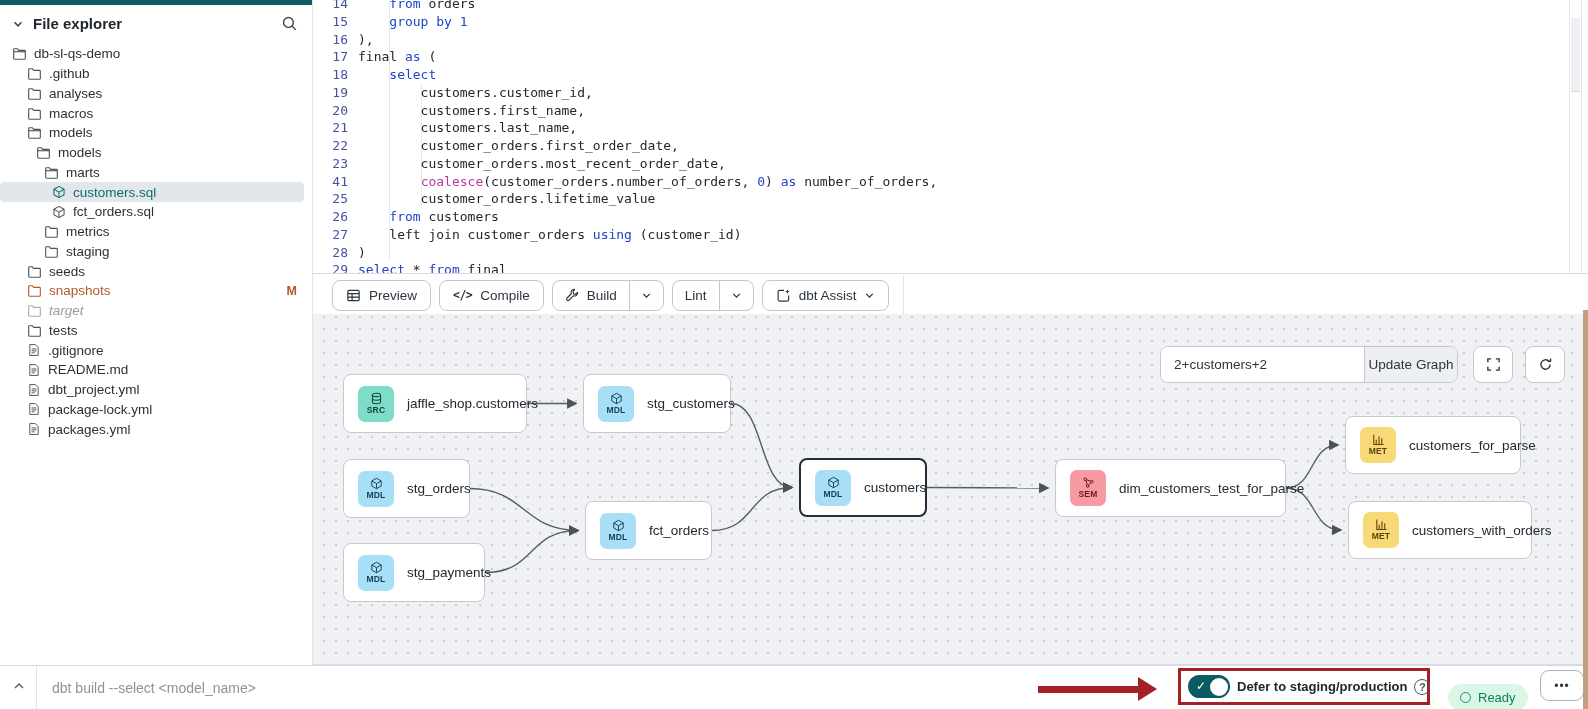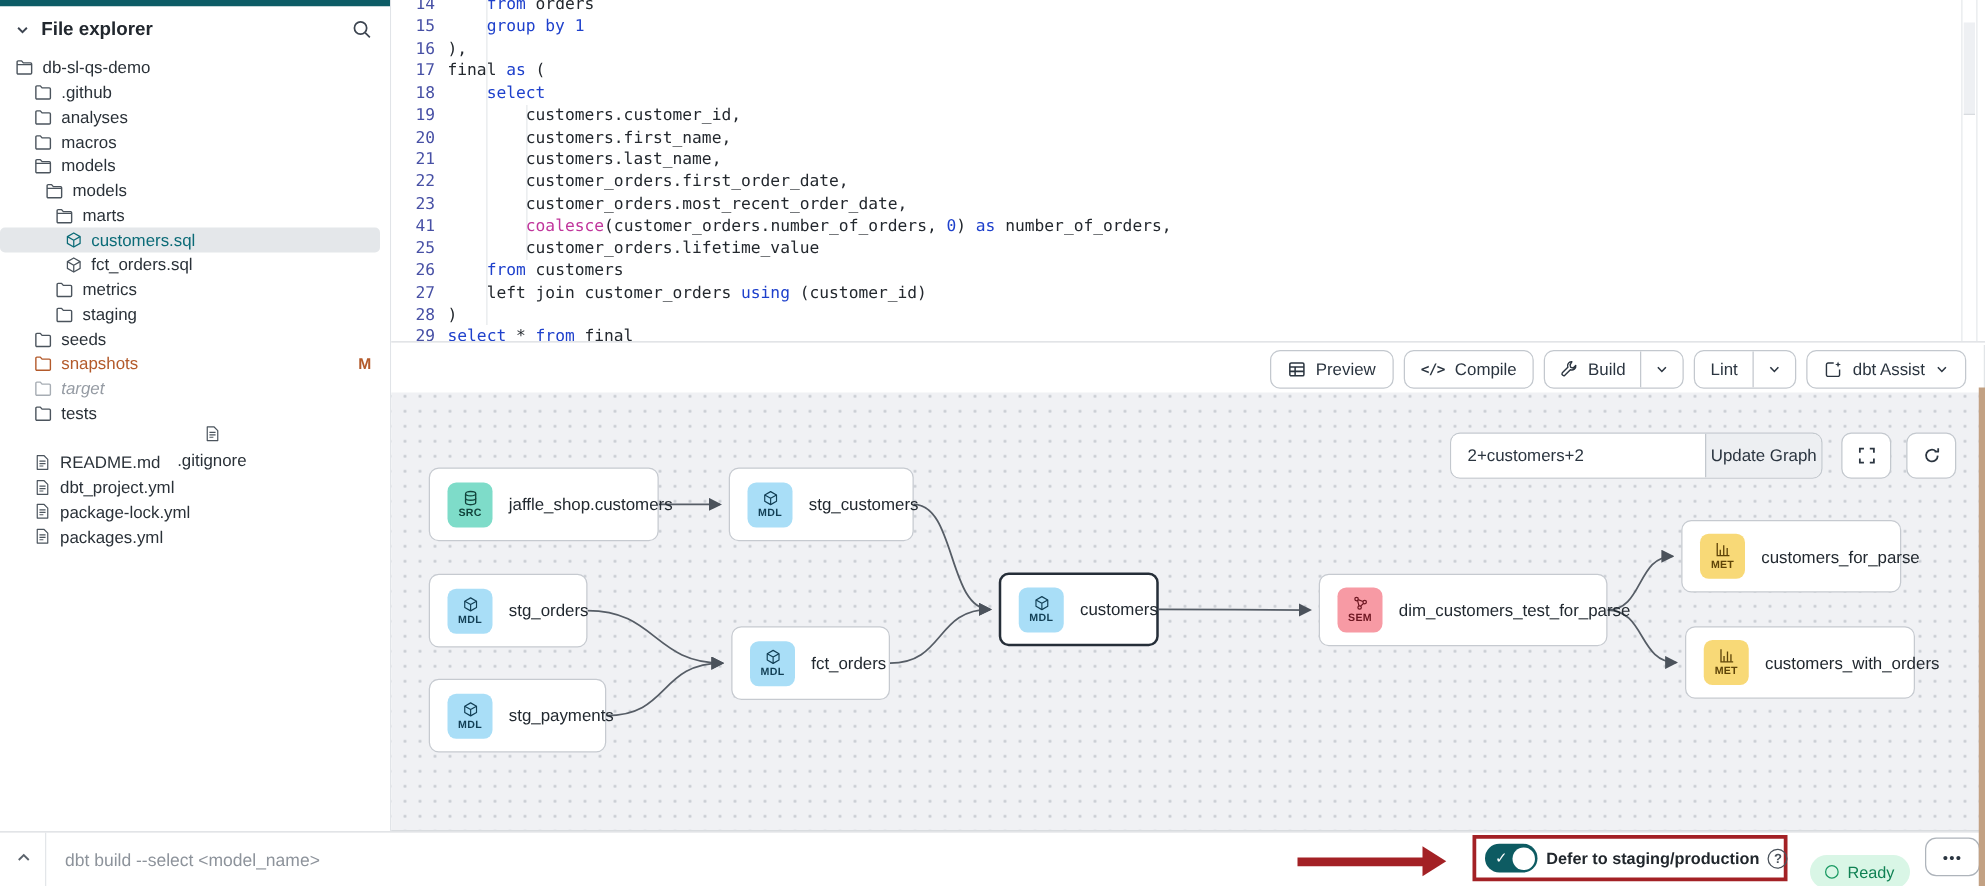--- a/index.html
+++ b/index.html
@@ -33,21 +33,21 @@
   .ln { width:35px; text-align:right; color:#4750a5; flex:none; }
   .ctext { padding-left:10px; white-space:pre; color:#23282e; }
   .tk-kw { color:#1f41cc; } .tk-num { color:#1f41cc; } .tk-fn { color:#c0369c; }
   .editor-scrollbar { position:absolute; right:6px; top:0; width:13px; height:273px;
                       border-left:1px solid #e6e9ec; border-right:1px solid #e6e9ec; }
   .editor-scrollbar .thumb { margin:18px 1px 0; height:74px; background:#eef0f3; border-bottom:1px solid #d8dbdf; }
 
   
   .toolbar { position:absolute; left:313px; top:273px; width:1275px; height:44px; background:#fff;
              border-top:1px solid #d9dcdf; border-bottom:1px solid #d9dcdf;
-             display:flex; align-items:center; padding-left:19px; gap:8px;justify-content:flex-end; }
+             display:flex; align-items:center; padding-left:19px; gap:8px; }
   .tbtn, .tgroup { border:1px solid #c3c8ce; border-radius:8px; background:#fff; height:31px; color:#2b3540; }
   .tbtn { display:flex; align-items:center; gap:8px; padding:0 13px; font-size:13.5px; font-family:inherit; cursor:pointer; }
   .tgroup { display:flex; overflow:hidden; }
   .tgroup .seg { display:flex; align-items:center; gap:8px; padding:0 12px; font-size:13.5px; cursor:pointer; }
   .tgroup .seg + .seg { border-left:1px solid #c3c8ce; padding:0 11px; }
   .code-glyph { font-family:"DejaVu Sans Mono", monospace; font-size:11.5px; font-weight:700; letter-spacing:-0.5px; }
   .tb-divider { width:1px; height:39px; background:#e2e5e8; margin-left:6px; flex:none; }
   .tabs { display:flex; gap:44px; margin-left:20px; height:100%; }
   .tab { display:flex; align-items:center; font-size:13.5px; color:#39424d; cursor:pointer;
          border-bottom:3px solid transparent; padding-top:3px; }
@@ -251,21 +251,21 @@
           <span class="tlabel">target</span>
         </div>
         <div class="trow" style="padding-left: 27px;">
           <span style="display:flex;">
             <svg width="15" height="15" viewBox="0 0 16 16" fill="none" stroke="#4b545d" stroke-width="1.2" stroke-linejoin="round">
               <path d="M1.8 13.2V3.8c0-.5.4-.9.9-.9h2.9l1.5 1.7h6.2c.5 0 .9.4.9.9v7.7c0 .5-.4.9-.9.9H2.7c-.5 0-.9-.4-.9-.9z"></path>
             </svg>
           </span>
           <span class="tlabel">tests</span>
         </div>
-        <div class="trow" style="padding-left: 27px; flex-direction: column;">
+        <div class="trow" style="padding-left: 27px;">
           <span style="display:flex;">
             <svg width="14" height="14" viewBox="0 0 16 16" fill="none" stroke="#4b545d" stroke-width="1.1">
               <path d="M3.2 1.8h6.3l3.3 3.3v9.1H3.2z" stroke-linejoin="round"></path>
               <path d="M5.2 6.8h5.6M5.2 9h5.6M5.2 11.2h3.6"></path>
             </svg>
           </span>
           <span class="tlabel">.gitignore</span>
         </div>
         <div class="trow" style="padding-left: 27px;">
           <span style="display:flex;">

